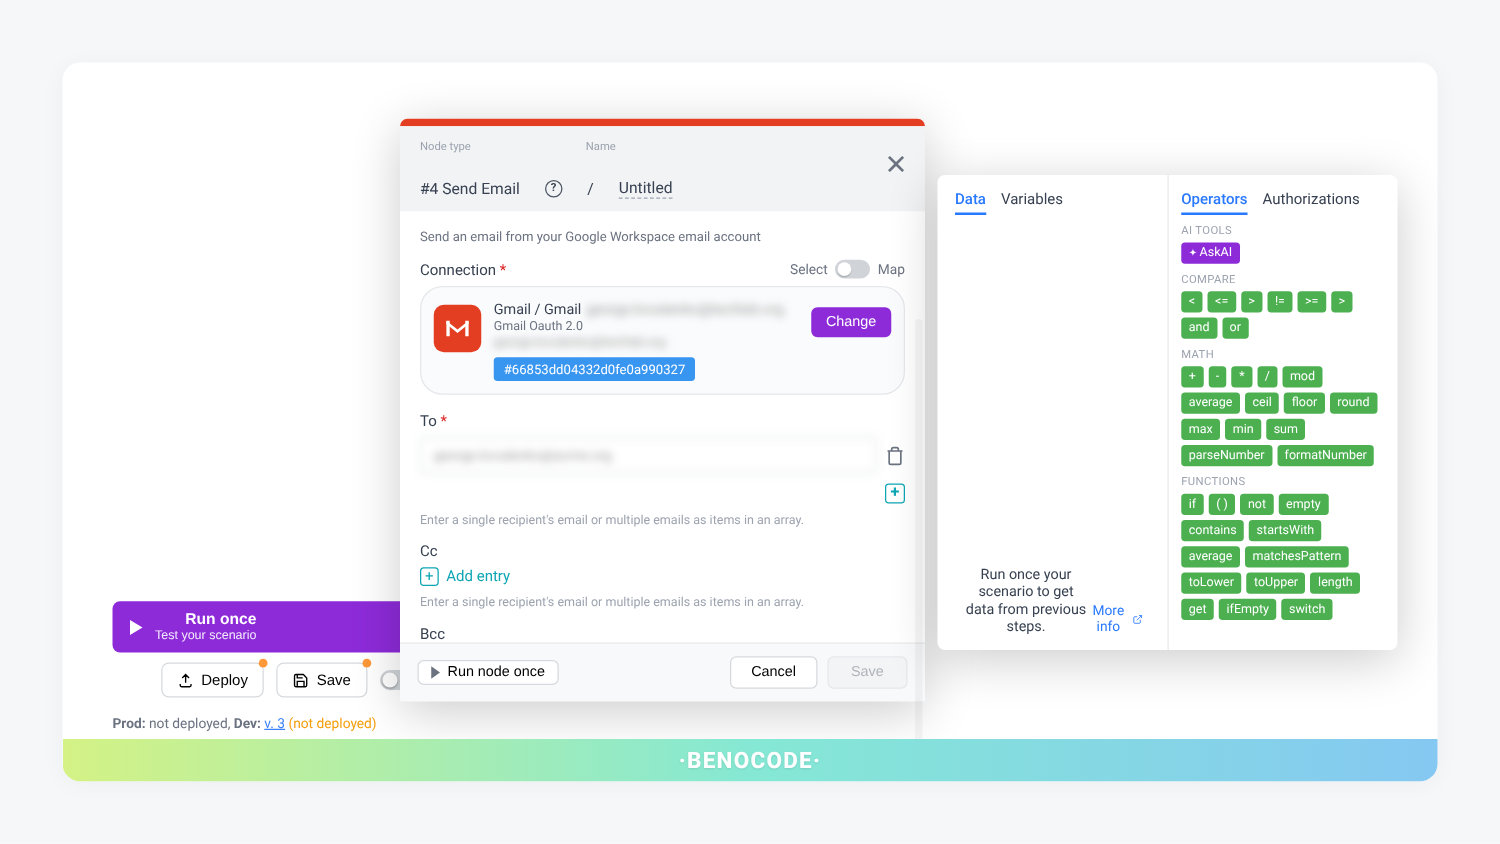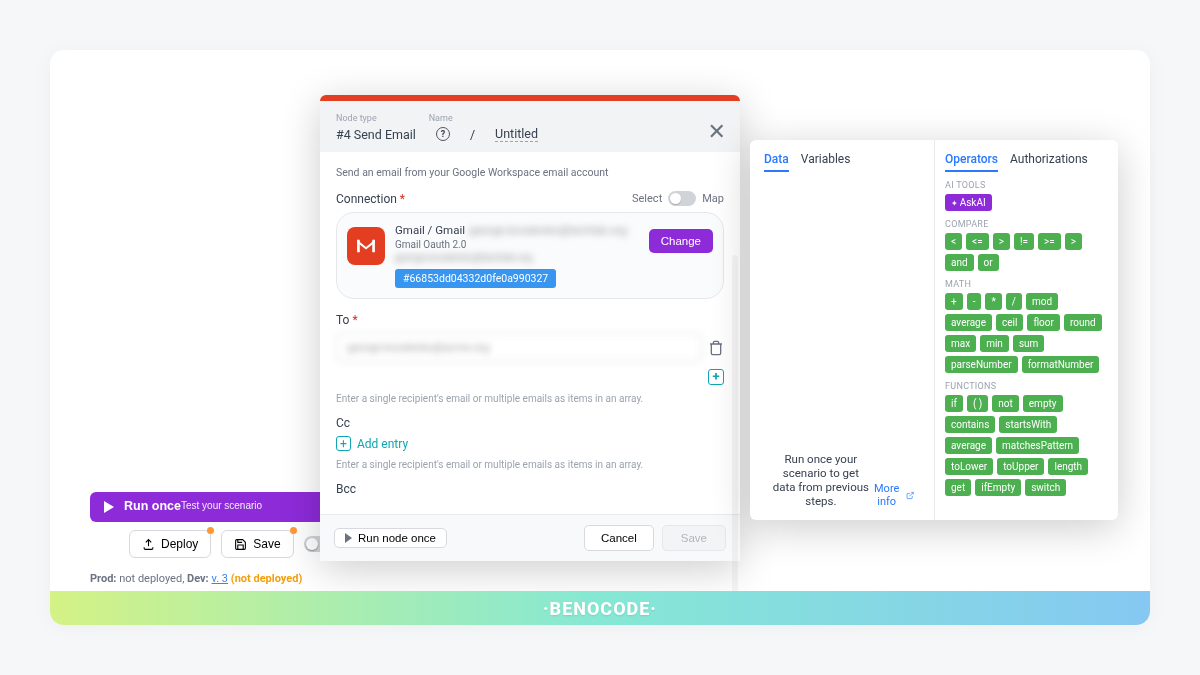--- a/index.html
+++ b/index.html
@@ -3,37 +3,37 @@
 <meta charset="utf-8">
 <style>
 * { box-sizing: border-box; margin: 0; padding: 0; }
 body { font-family: -apple-system, BlinkMacSystemFont, "Segoe UI", Roboto, sans-serif; background: #f5f7f9; width: 1200px; height: 675px; overflow: hidden; position: relative; }
 .canvas { position: absolute; left: 50px; top: 50px; right: 50px; bottom: 50px; background: #fff; border-radius: 14px; box-shadow: 0 2px 20px rgba(0,0,0,.04); }
 
 
 .bottom-ctrls { position: absolute; left: 90px; bottom: 90px; display: flex; flex-direction: column; gap: 8px; }
 .run-once { background: #8d2bd9; color: #fff; border: none; border-radius: 6px; padding: 8px 14px; display: flex; align-items: center; gap: 10px; cursor: pointer; }
 .run-once .play { width: 0; height: 0; border-left: 10px solid #fff; border-top: 6px solid transparent; border-bottom: 6px solid transparent; }
-.run-once .txt { display: flex; flex-direction: row; text-align: center; line-height: 1.1; }
+.run-once .txt { display: flex; flex-direction: column; text-align: right; line-height: 1.1; }
 .run-once .title { font-size: 12.5px; font-weight: 600; }
 .run-once .sub { font-size: 10px; opacity: .9; }
 .row2 { display: flex; gap: 10px; align-items: center; padding-left: 39px; }
 .btn-ghost { background: #fff; border: 1px solid #d6dade; border-radius: 6px; padding: 6px 12px; font-size: 12px; display: flex; align-items: center; gap: 6px; cursor: pointer; position: relative; }
 .btn-ghost .dot { position: absolute; top: -4px; right: -4px; width: 7px; height: 7px; background: #ff9838; border-radius: 50%; }
 .toggle-sm { width: 30px; height: 16px; background: #d0d4d8; border-radius: 10px; position: relative; }
 .toggle-sm::after { content: ""; position: absolute; left: 2px; top: 2px; width: 12px; height: 12px; background: #fff; border-radius: 50%; box-shadow: 0 1px 2px rgba(0,0,0,.3); }
 .status-line { font-size: 11px; color: #6b7280; margin-top: 6px; }
 .status-line .v { color: #3b82f6; text-decoration: underline; }
-.status-line .nd { color: #f59e0b; font-weight: 700; text-align: right; }
+.status-line .nd { color: #f59e0b; font-weight: 400; text-align: right; }
 
 
 .modal { position: absolute; left: 320px; top: 95px; width: 420px; height: 466px; background: #fff; border-radius: 6px; box-shadow: 0 8px 40px rgba(0,0,0,.2); display: flex; flex-direction: column; }
 .modal-top { height: 6px; background: #e33e21; border-radius: 6px 6px 0 0; }
 .modal-head { padding: 12px 16px 10px; background: #f2f3f5; position: relative; }
-.modal-head .labels { display: flex; gap: 52px; font-size: 9px; color: #9ca3af; margin-bottom: 3px; }
+.modal-head .labels { display: flex; gap: 92px; font-size: 9px; color: #9ca3af; margin-bottom: 20px; }
 .modal-head .crumb { font-size: 12.5px; display: flex; align-items: center; gap: 20px; color: #374151; }
 .modal-head .crumb .name-val { border-bottom: 1px dashed #9ca3af; }
 .modal-head .help { display: inline-flex; width: 14px; height: 14px; border: 1.5px solid #4b5563; border-radius: 50%; align-items: center; justify-content: center; font-size: 9px; font-weight: bold; }
 .modal-close { position: absolute; right: 14px; top: 18px; font-size: 22px; color: #6b7280; cursor: pointer; }
 
 .modal-body { padding: 14px 16px; overflow-y: auto; flex: 1; }
 .describ { font-size: 10.5px; color: #6b7280; margin-bottom: 12px; }
 .fld-row { display: flex; justify-content: space-between; align-items: center; margin-bottom: 6px; }
 .fld-label { font-size: 12px; color: #374151; }
 .fld-label .req { color: #dc2626; }

